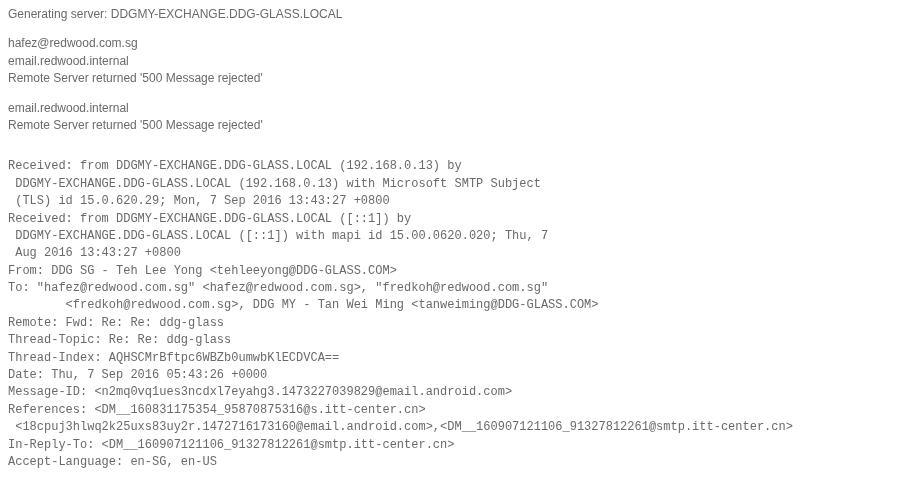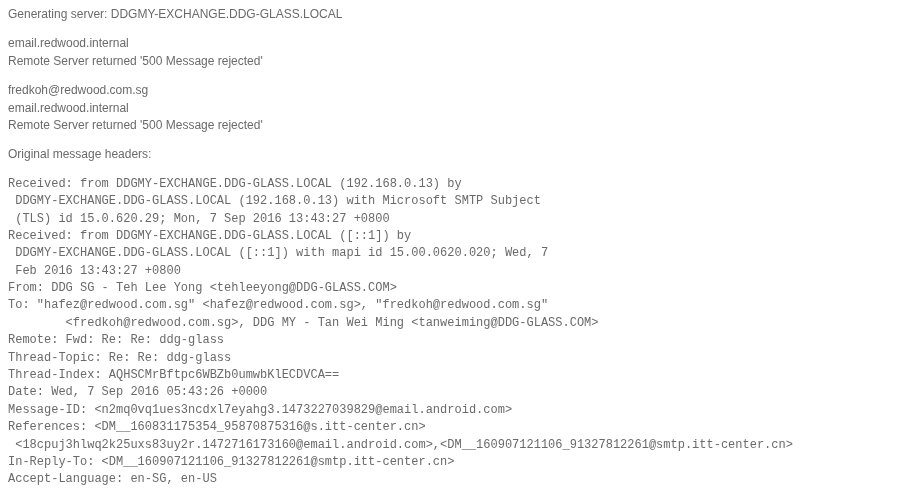--- a/index.html
+++ b/index.html
@@ -36,50 +36,49 @@
 <div class="container">
 
   <p class="para">
     <span>Generating server:</span>
     <span>DDGMY-EXCHANGE.DDG-GLASS.LOCAL</span>
   </p>
 
   <div class="spacer"></div>
 
   <div>
+    <p class="para">hafez@redwood.com.sg</p>
     <p class="para">email.redwood.internal</p>
     <p class="para">Remote Server returned '500 Message rejected'</p>
   </div>
 
   <div class="spacer"></div>
 
   <div>
-    <p class="para">fredkoh@redwood.com.sg</p>
     <p class="para">email.redwood.internal</p>
     <p class="para">Remote Server returned '500 Message rejected'</p>
   </div>
 
   <div class="spacer"></div>
 
-  <p class="para">Original message headers:</p>
 
   <div class="spacer"></div>
 
   <div class="headers"><span>Received: from DDGMY-EXCHANGE.DDG-GLASS.LOCAL (192.168.0.13) by</span>
 <span> DDGMY-EXCHANGE.DDG-GLASS.LOCAL (192.168.0.13) with Microsoft SMTP Subject</span>
 <span> (TLS) id 15.0.620.29; Mon, 7 Sep 2016 13:43:27 +0800</span>
 <span>Received: from DDGMY-EXCHANGE.DDG-GLASS.LOCAL ([::1]) by</span>
-<span> DDGMY-EXCHANGE.DDG-GLASS.LOCAL ([::1]) with mapi id 15.00.0620.020; Wed, 7</span>
-<span> Feb 2016 13:43:27 +0800</span>
+<span> DDGMY-EXCHANGE.DDG-GLASS.LOCAL ([::1]) with mapi id 15.00.0620.020; Thu, 7</span>
+<span> Aug 2016 13:43:27 +0800</span>
 <span>From: DDG SG - Teh Lee Yong &lt;tehleeyong@DDG-GLASS.COM&gt;</span>
 <span>To: "hafez@redwood.com.sg" &lt;hafez@redwood.com.sg&gt;, "fredkoh@redwood.com.sg"</span>
 <span>        &lt;fredkoh@redwood.com.sg&gt;, DDG MY - Tan Wei Ming &lt;tanweiming@DDG-GLASS.COM&gt;</span>
 <span>Remote: Fwd: Re: Re: ddg-glass</span>
 <span>Thread-Topic: Re: Re: ddg-glass</span>
 <span>Thread-Index: AQHSCMrBftpc6WBZb0umwbKlECDVCA==</span>
-<span>Date: Wed, 7 Sep 2016 05:43:26 +0000</span>
+<span>Date: Thu, 7 Sep 2016 05:43:26 +0000</span>
 <span>Message-ID: &lt;n2mq0vq1ues3ncdxl7eyahg3.1473227039829@email.android.com&gt;</span>
 <span>References: &lt;DM__160831175354_95870875316@s.itt-center.cn&gt;</span>
 <span> &lt;18cpuj3hlwq2k25uxs83uy2r.1472716173160@email.android.com&gt;,&lt;DM__160907121106_91327812261@smtp.itt-center.cn&gt;</span>
 <span>In-Reply-To: &lt;DM__160907121106_91327812261@smtp.itt-center.cn&gt;</span>
 <span>Accept-Language: en-SG, en-US</span></div>
 
 </div>
 
 </body></html>

